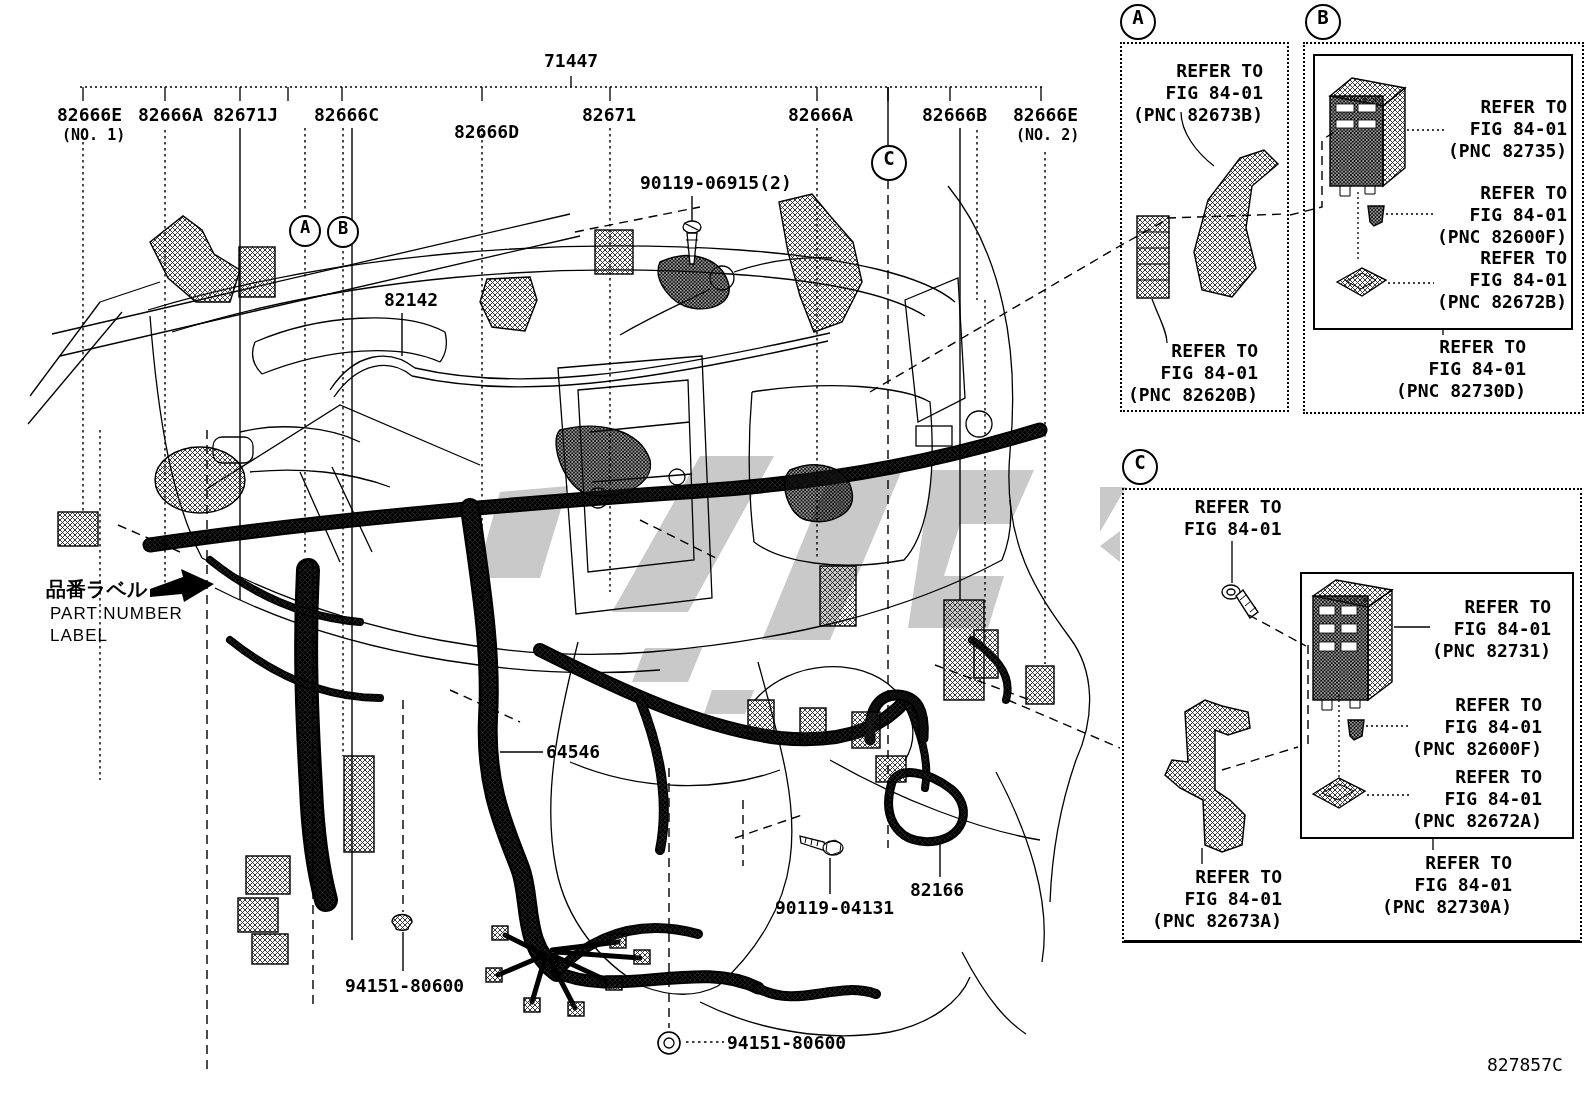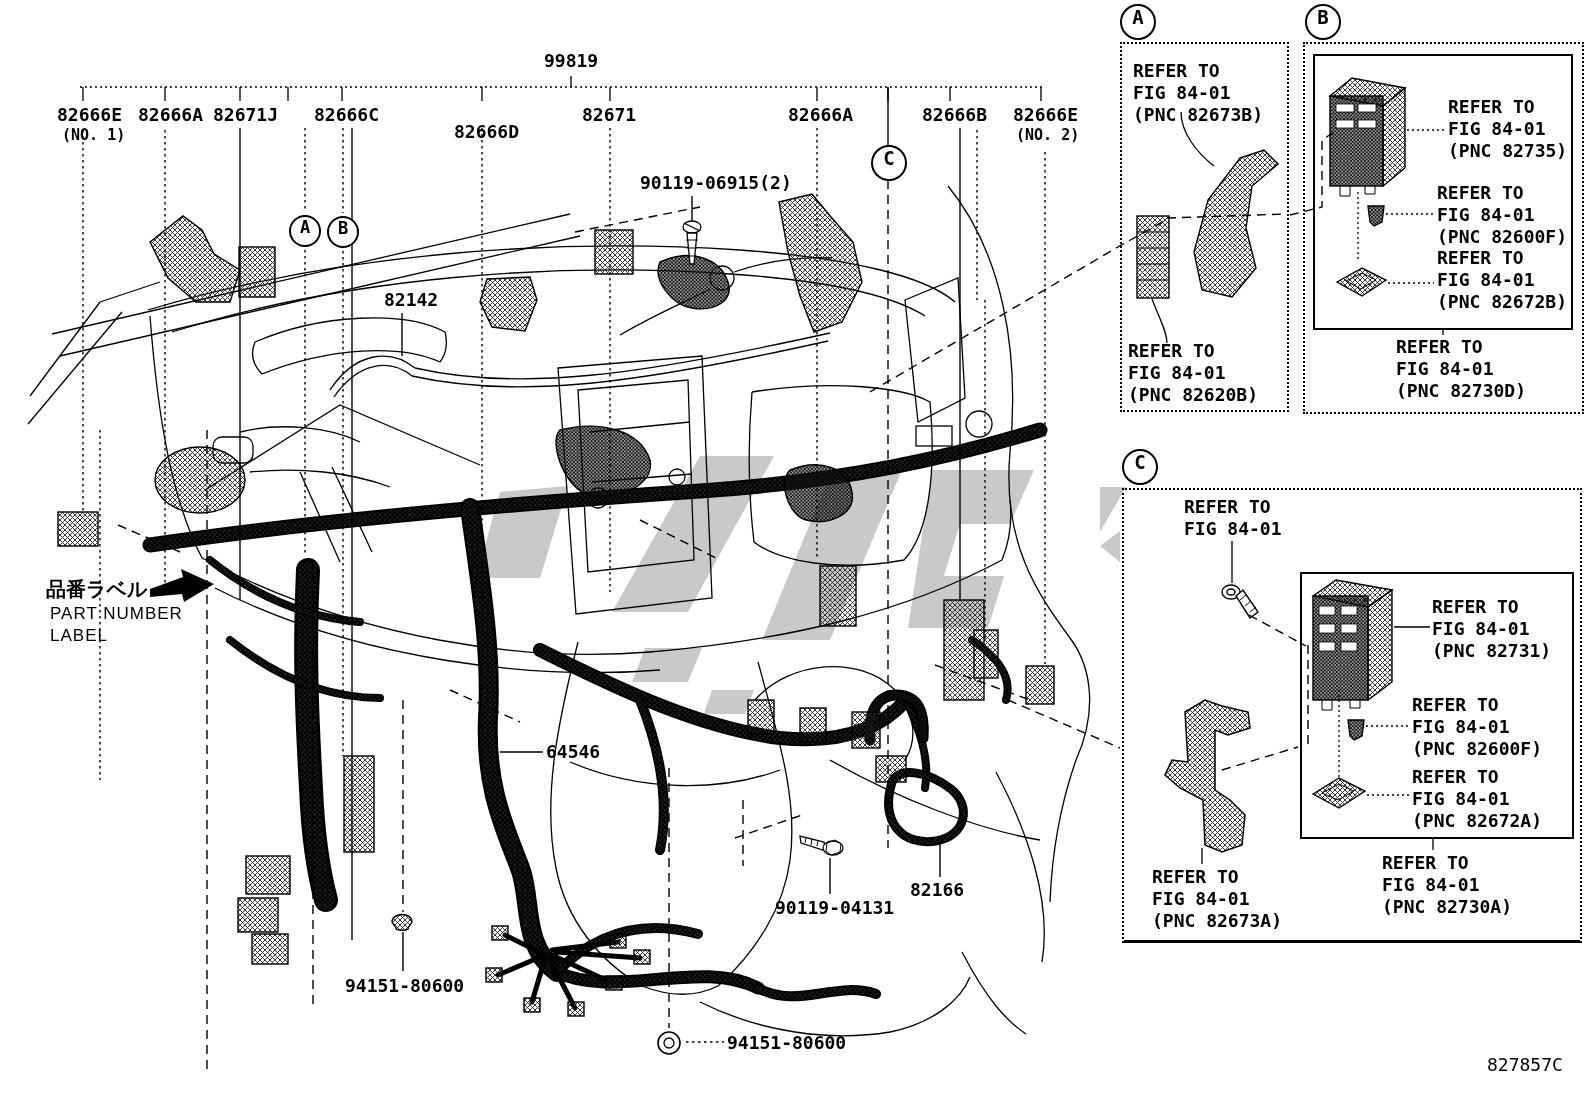--- a/index.html
+++ b/index.html
@@ -1,21 +1,21 @@
 <!DOCTYPE html>
 <html><head>
 <meta charset="utf-8">
 <style>
   html,body{margin:0;padding:0;background:#ffffff;}
   #stage{position:relative;width:1592px;height:1099px;background:#fff;overflow:hidden;
          font-family:"DejaVu Sans Mono",monospace;color:#000;}
   #lineart{position:absolute;left:0;top:0;}
   .plabel{position:absolute;font:bold 18px "DejaVu Sans Mono",monospace;white-space:nowrap;letter-spacing:0;}
   .pnote{position:absolute;font:bold 15px "DejaVu Sans Mono",monospace;white-space:nowrap;}
-  .ref{position:absolute;font:bold 18px "DejaVu Sans Mono",monospace;line-height:22px;white-space:nowrap;}
+  .ref{position:absolute;font:bold 18px "DejaVu Sans Mono",monospace;line-height:22px;white-space:nowrap;text-align:right;}
   .mark{position:absolute;width:28px;height:28px;border:2px solid #000;border-radius:50%;
         background:#fff;text-align:center;line-height:28px;font:bold 17px "DejaVu Sans Mono",monospace;}
   .markbig{position:absolute;width:32px;height:32px;border:2px solid #000;border-radius:50%;
         background:#fff;text-align:center;line-height:32px;font:bold 19px "DejaVu Sans Mono",monospace;}
   .cobox{position:absolute;border:2px dotted #000;}
   .cibox{position:absolute;border:2px solid #000;}
   .jp{position:absolute;font:20px "DejaVu Sans",sans-serif;font-weight:bold;white-space:nowrap;}
   .en{position:absolute;font:17px "Liberation Sans",sans-serif;letter-spacing:1px;white-space:nowrap;}
   .code{position:absolute;font:18px "DejaVu Sans Mono",monospace;white-space:nowrap;}
 </style>
@@ -302,21 +302,21 @@
     </g>
     <g fill="none" stroke-width="1.4" stroke-dasharray="9 6">
       <path d="M1249,615 L1306,646"></path>
           <path d="M1222,770 L1298,747"></path>
           <path d="M1308,645 V746"></path>
     </g>
     <path d="M1202,848 V864 M1433,838 V850" fill="none" stroke-width="1.3"></path>
   </g>
 </svg>
 
-<div class="plabel" style="left:544px;top:50px">99819</div>
+<div class="plabel" style="left:544px;top:50px">71447</div>
 
 <div class="plabel" style="left:57px;top:104px">82666E</div>
 <div class="pnote" style="left:62px;top:126px">(NO. 1)</div>
 <div class="plabel" style="left:138px;top:104px">82666A</div>
 <div class="plabel" style="left:213px;top:104px">82671J</div>
 <div class="plabel" style="left:314px;top:104px">82666C</div>
 <div class="plabel" style="left:454px;top:121px">82666D</div>
 <div class="plabel" style="left:582px;top:104px">82671</div>
 <div class="plabel" style="left:788px;top:104px">82666A</div>
 <div class="plabel" style="left:922px;top:104px">82666B</div>

